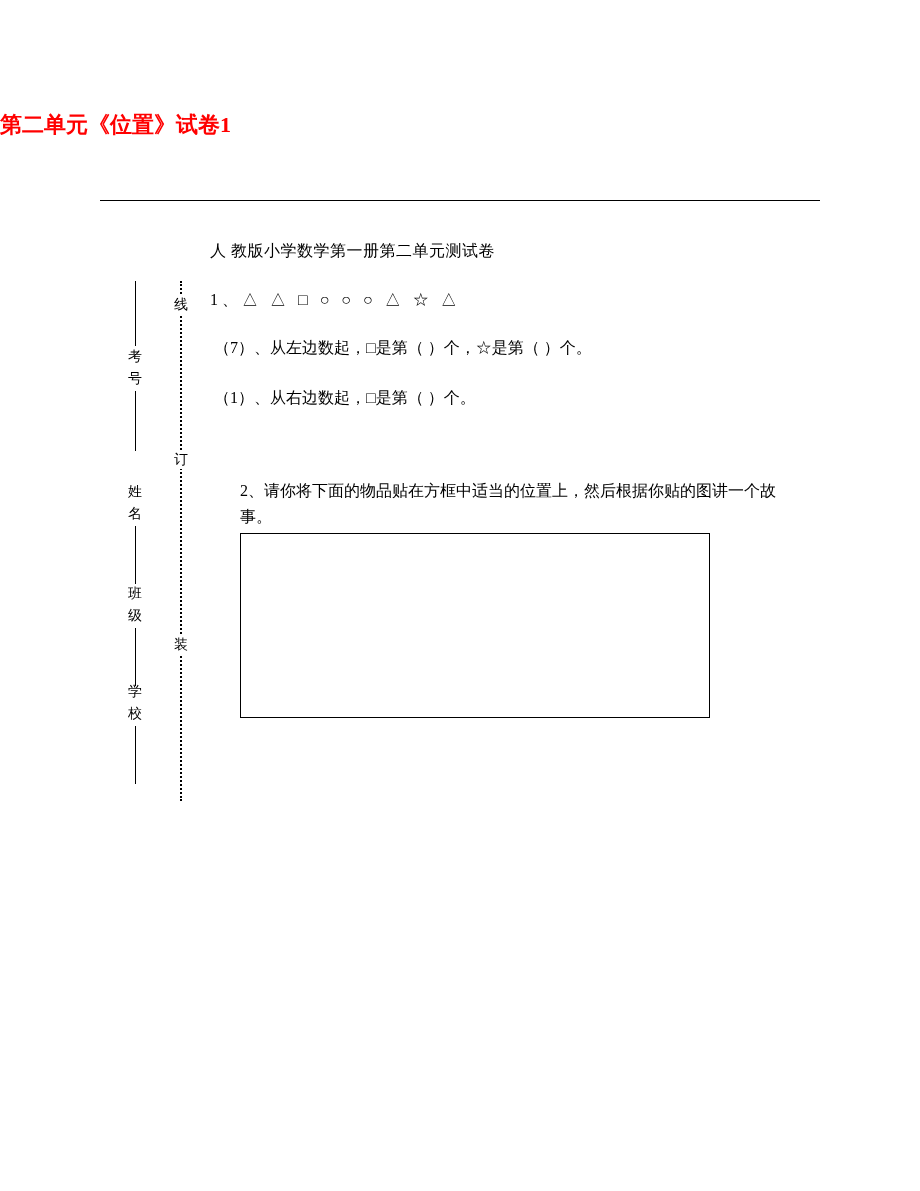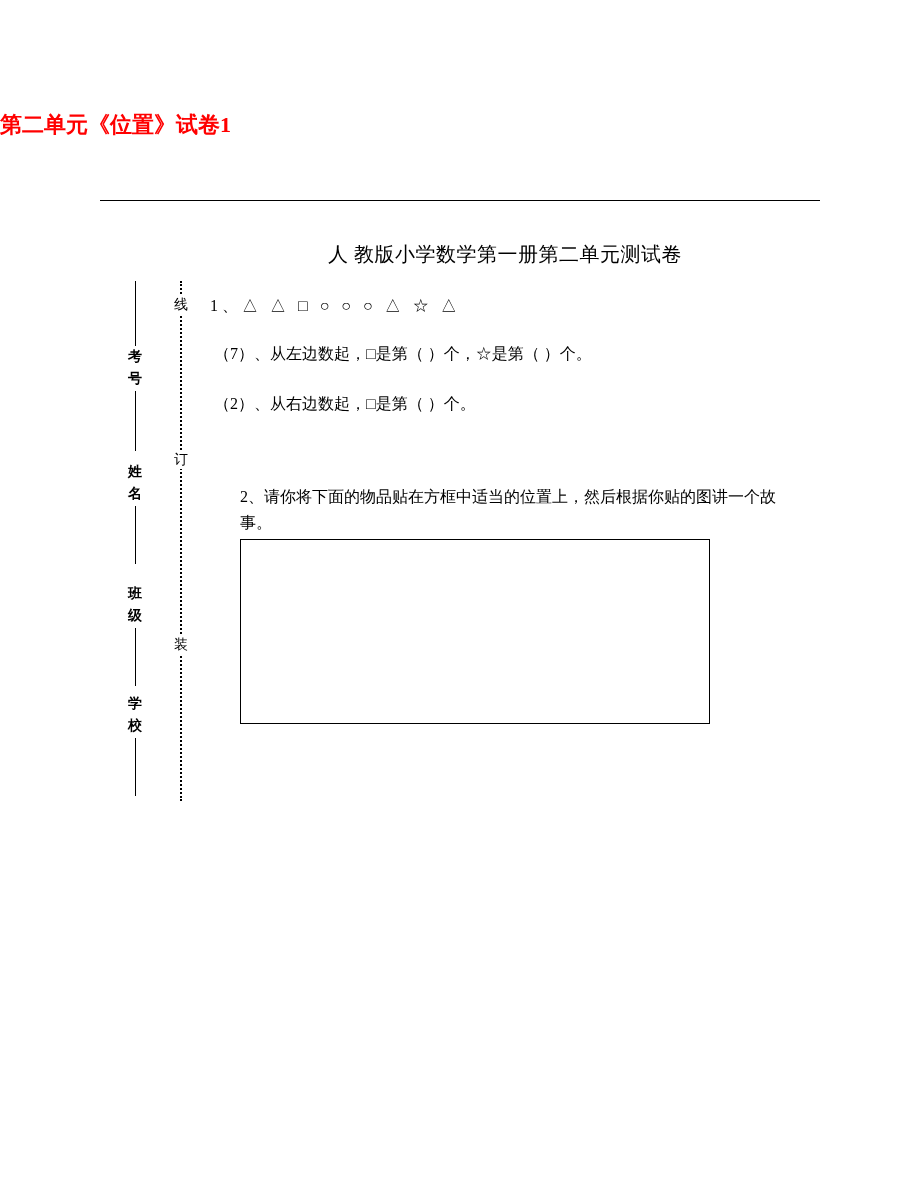--- a/index.html
+++ b/index.html
@@ -73,29 +73,28 @@
     }
     .seg-line {
       width: 1px;
       background: #000;
       margin: 0 auto;
     }
     .seg-text {
       font-size: 14px;
       text-align: center;
       line-height: 1.6;
-      font-weight: bold;
     }
     .main-content {
       margin-left: 110px;
       margin-right: 20px;
     }
     .subtitle {
-      text-align: center;
-      font-size: 20px;
+      text-align: left;
+      font-size: 16px;
       margin-top: 35px;
       margin-bottom: 28px;
       letter-spacing: 0.5px;
     }
     .question-line {
       font-size: 16px;
       margin-bottom: 24px;
       line-height: 1.6;
     }
     .shapes-row {
@@ -135,46 +134,46 @@
     <span class="dotted-char dc1">线</span>
     <span class="dotted-char dc2">订</span>
     <span class="dotted-char dc3">装</span>
 
     <div class="vlabel-seg" style="top:40px;">
       <div class="seg-line" style="height:65px;"></div>
       <div class="seg-text">考 号</div>
       <div class="seg-line" style="height:60px;"></div>
     </div>
 
-    <div class="vlabel-seg" style="top:220px;">
+    <div class="vlabel-seg" style="top:240px;">
       <div class="seg-text">姓名</div>
       <div class="seg-line" style="height:58px;"></div>
     </div>
 
     <div class="vlabel-seg" style="top:342px;">
       <div class="seg-text">班级</div>
       <div class="seg-line" style="height:58px;"></div>
     </div>
 
-    <div class="vlabel-seg" style="top:452px;">
+    <div class="vlabel-seg" style="top:440px;">
       <div class="seg-text">学校</div>
       <div class="seg-line" style="height:58px;"></div>
     </div>
 
   </div>
 
   <div class="main-content">
     <div class="subtitle">人 教版小学数学第一册第二单元测试卷</div>
 
     <div class="shapes-row">
       <span>1、</span><span>△ △ □ ○ ○ ○ △ ☆ △</span>
     </div>
 
     <div class="question-line indent">（7）、从左边数起，□是第（ ）个，☆是第（ ）个。</div>
-    <div class="question-line indent">（2）、从右边数起，□是第（ ）个。</div>
+    <div class="question-line indent">（1）、从右边数起，□是第（ ）个。</div>
 
     <div class="q2-block">
       <div class="question-line" style="margin-bottom:4px;">2、请你将下面的物品贴在方框中适当的位置上，然后根据你贴的图讲一个故事。</div>
       <div class="answer-box"></div>
     </div>
   </div>
 
 </div>
 
 </body></html>

